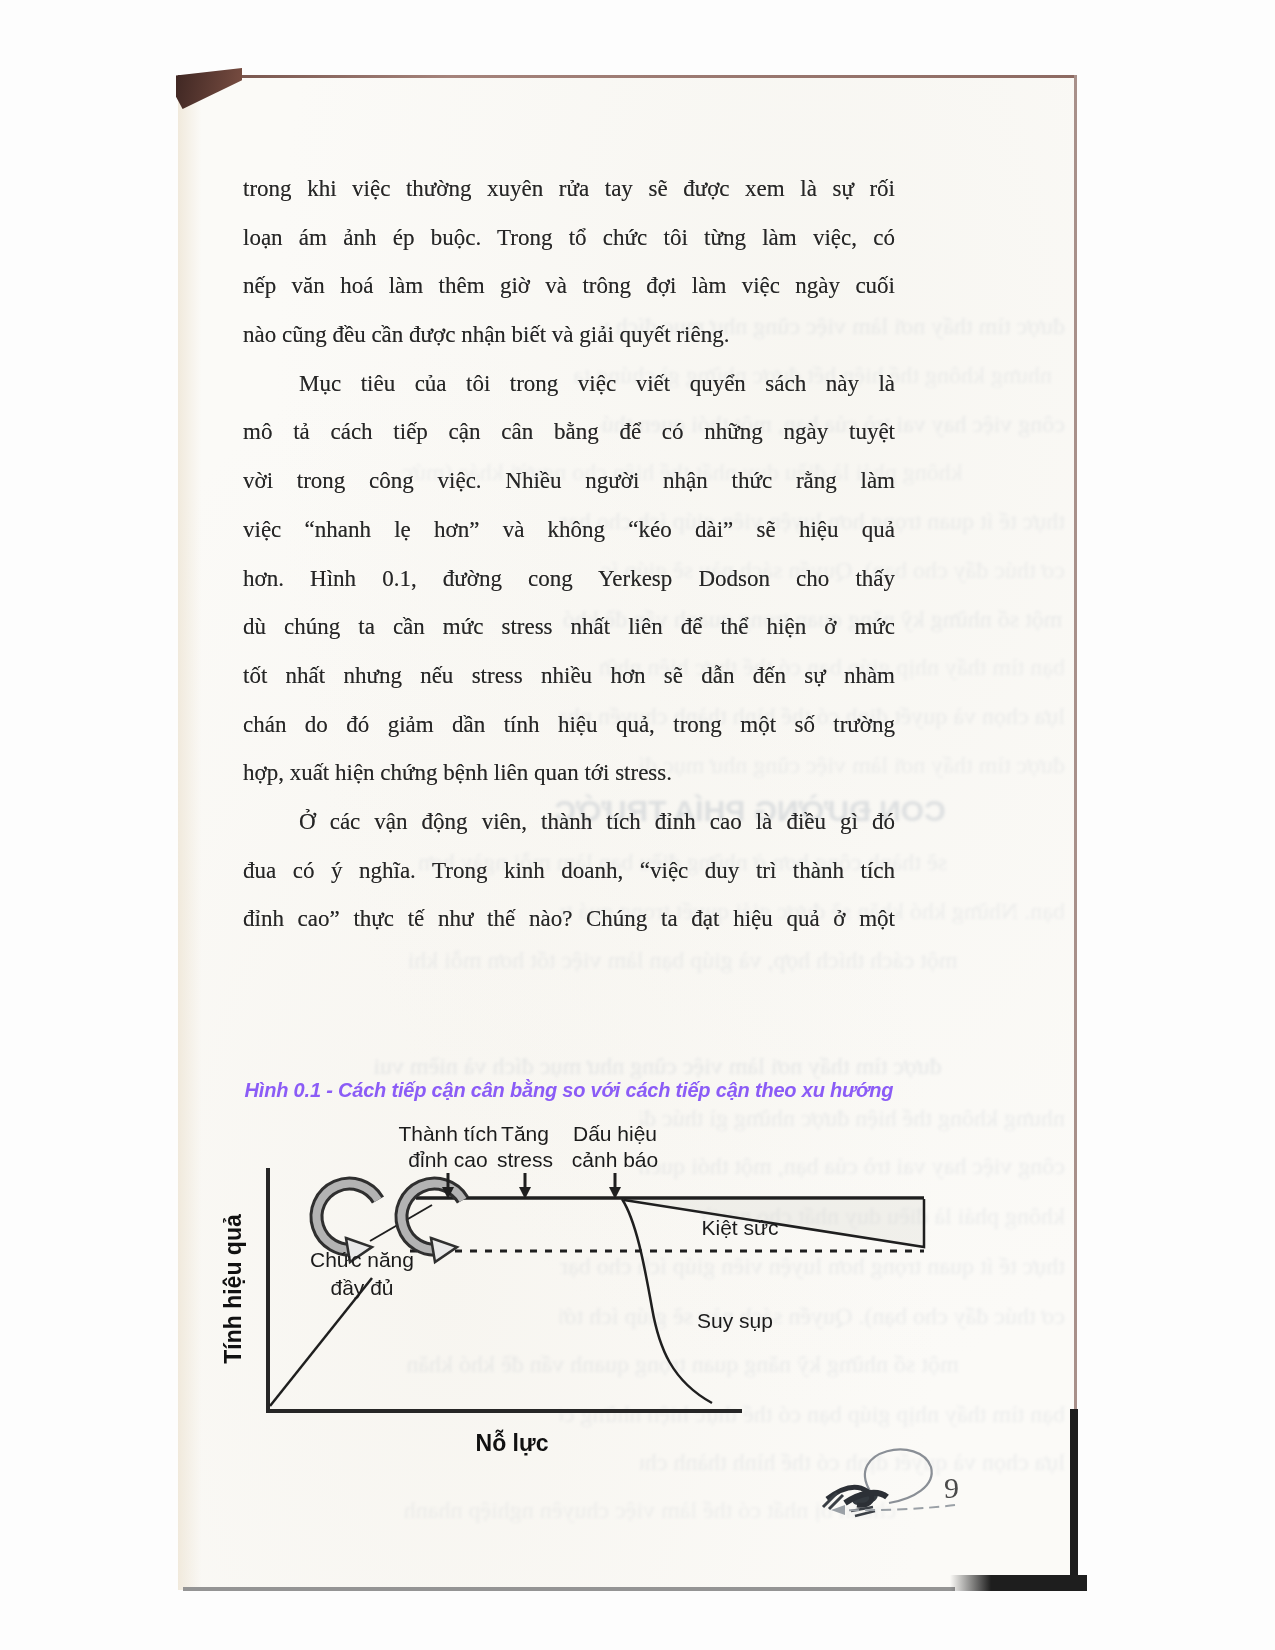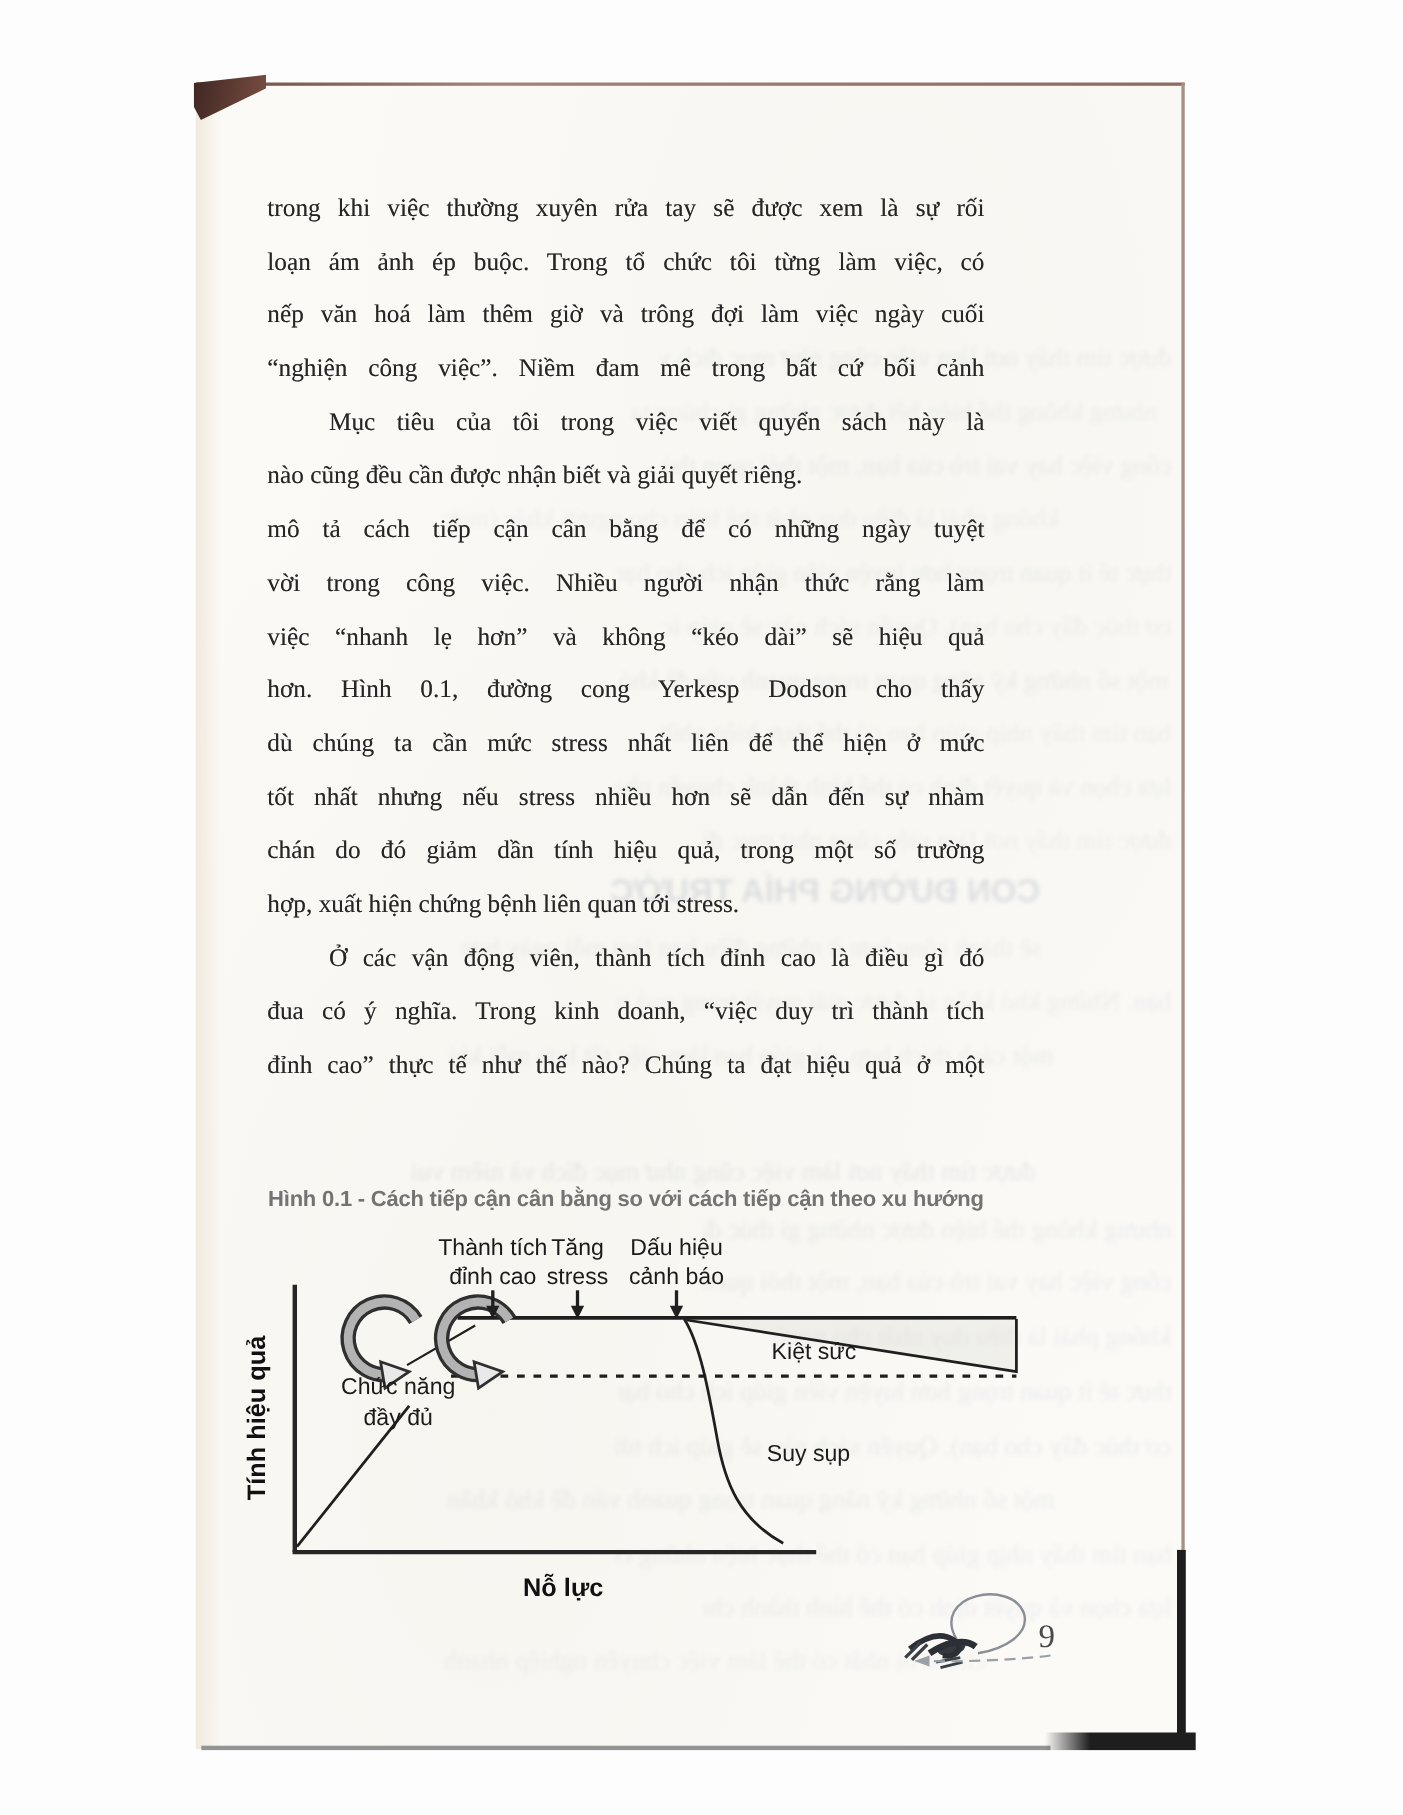--- a/index.html
+++ b/index.html
@@ -28,22 +28,22 @@
   .ghost{position:absolute;transform:scaleX(-1);filter:blur(1.7px);color:#7e8da0;
          font-family:"Liberation Serif", serif;white-space:nowrap;overflow:hidden;text-align:center;}
   
   #bodytext{position:absolute;left:243px;top:152px;width:652px;z-index:2;color:#262626;
          font-size:23px;text-shadow:0 0 .5px rgba(20,20,20,.45);}
   .line{height:48.7px;line-height:48.7px;text-align:justify;text-align-last:justify;white-space:nowrap;}
   .line.pend{text-align-last:left;}
   .line.ind{padding-left:56px;}
   
   #figcaption{position:absolute;left:243px;top:1066px;width:652px;z-index:2;text-align:center;
-         font-family:"Liberation Sans", sans-serif;font-weight:bold;
-         font-size:20px;color:#737373;letter-spacing:-0.2px;}
+         font-family:"Liberation Sans", sans-serif;font-weight:bold;font-style:italic;
+         font-size:20px;color:#8b5cf6;letter-spacing:-0.2px;}
   
   #figure{position:absolute;left:200px;top:1100px;width:880px;height:360px;z-index:2;text-align:right;}
   #figure svg{display:block;}
   .dlabel{font-family:"Liberation Sans", sans-serif;font-size:21px;fill:#1b1b1b;}
   .dlabel-b{font-family:"Liberation Sans", sans-serif;font-size:23px;font-weight:bold;fill:#111;}
   
   #pagenum{position:absolute;left:944px;top:1458px;z-index:2;font-size:30px;color:#4a4a4a;}
   #penmark{position:absolute;left:815px;top:1428px;z-index:2;}
 </style>
 </head>
@@ -83,23 +83,22 @@
   <div id="corner-wedge"></div>
   <div id="right-edge-upper"></div>
   <div id="right-edge-lower"></div>
   <div id="bottom-edge-gray"></div>
   <div id="bottom-edge-black"></div>
 
   <div id="bodytext">
     <div class="line">trong khi việc thường xuyên rửa tay sẽ được xem là sự rối</div>
     <div class="line">loạn ám ảnh ép buộc. Trong tổ chức tôi từng làm việc, có</div>
     <div class="line">nếp văn hoá làm thêm giờ và trông đợi làm việc ngày cuối</div>
-    <div class="line">“nghiện công việc”. Niềm đam mê trong bất cứ bối cảnh</div>
+    <div class="line pend">nào cũng đều cần được nhận biết và giải quyết riêng.</div>
     <div class="line ind">Mục tiêu của tôi trong việc viết quyển sách này là</div>
-    <div class="line pend">nào cũng đều cần được nhận biết và giải quyết riêng.</div>
     <div class="line">mô tả cách tiếp cận cân bằng để có những ngày tuyệt</div>
     <div class="line">vời trong công việc. Nhiều người nhận thức rằng làm</div>
     <div class="line">việc “nhanh lẹ hơn” và không “kéo dài” sẽ hiệu quả</div>
     <div class="line">hơn. Hình 0.1, đường cong Yerkesp Dodson cho thấy</div>
     <div class="line">dù chúng ta cần mức stress nhất liên để thể hiện ở mức</div>
     <div class="line">tốt nhất nhưng nếu stress nhiều hơn sẽ dẫn đến sự nhàm</div>
     <div class="line">chán do đó giảm dần tính hiệu quả, trong một số trường</div>
     <div class="line pend">hợp, xuất hiện chứng bệnh liên quan tới stress.</div>
     <div class="line ind">Ở các vận động viên, thành tích đỉnh cao là điều gì đó</div>
     <div class="line">đua có ý nghĩa. Trong kinh doanh, “việc duy trì thành tích</div>

